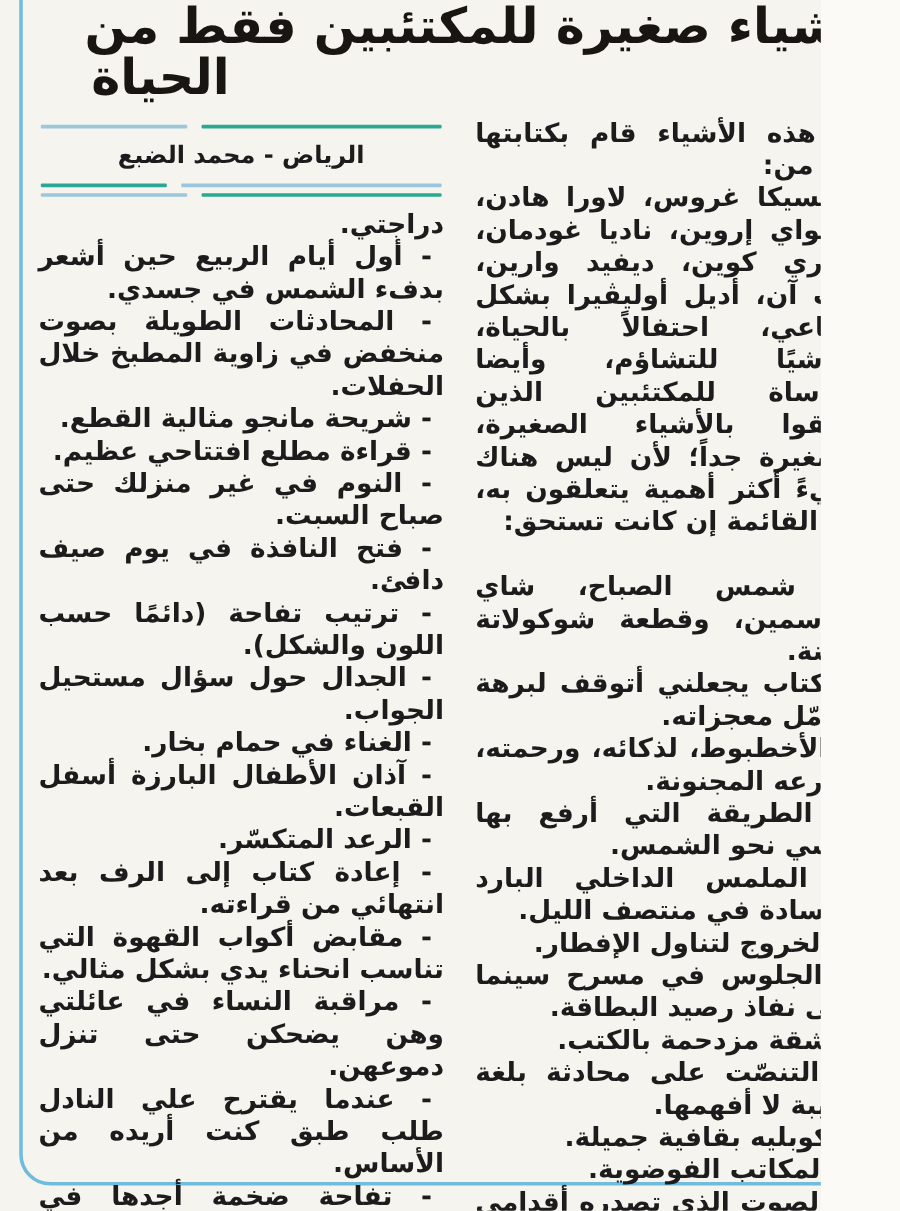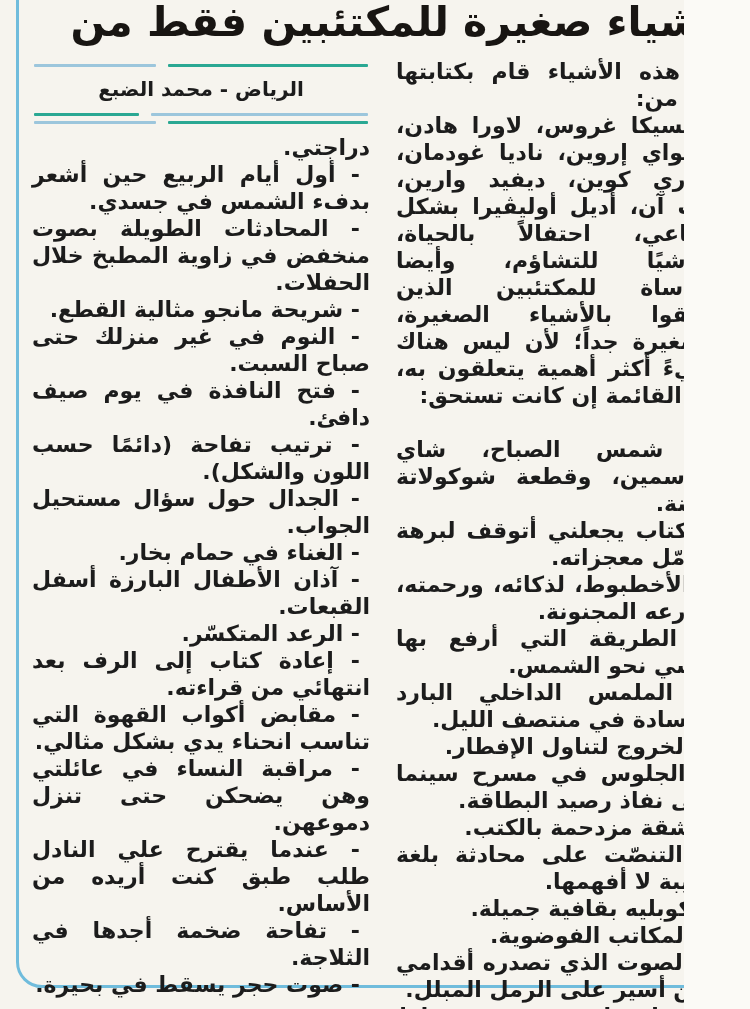--- a/index.html
+++ b/index.html
@@ -91,20 +91,21 @@
 </head>
 <body>
 
 <div class="page">
   <div class="frame"></div>
 
   <div class="content">
 
     <div class="headline">
       <div class="headline-line1">أشياء صغيرة للمكتئبين فقط من</div>
+      <div class="headline-line2">الحياة</div>
     </div>
 
     <div class="columns">
 
       <div class="col col-right">
         <p class="para no-indent">■ هذه الأشياء قام بكتابتها كل من:</p>
         <p class="para">جيسيكا غروس، لاورا هادن، كونواي إروين، ناديا غودمان، أودري كوين، ديفيد وارين، بيث آن، أديل أوليڤيرا بشكل جماعي، احتفالاً بالحياة، تحاشيًا للتشاؤم، وأيضا مواساة للمكتئبين الذين تعلقوا بالأشياء الصغيرة، الصغيرة جداً؛ لأن ليس هناك شيءً أكثر أهمية يتعلقون به، مع القائمة إن كانت تستحق:</p>
         <div class="items-gap">
             <p class="item">- شمس الصباح، شاي الياسمين، وقطعة شوكولاتة داكنة.</p>
             <p class="item">- كتاب يجعلني أتوقف لبرهة لأتأمّل معجزاته.</p>
@@ -136,20 +137,21 @@
           <div class="rule-row">
             <div class="seg seg-teal w60"></div>
             <div class="seg seg-blue fill"></div>
           </div>
         </div>
         <p class="para no-indent">دراجتي.</p>
         <div>
             <p class="item">- أول أيام الربيع حين أشعر بدفء الشمس في جسدي.</p>
             <p class="item">- المحادثات الطويلة بصوت منخفض في زاوية المطبخ خلال الحفلات.</p>
             <p class="item">- شريحة مانجو مثالية القطع.</p>
+            <p class="item">- قراءة مطلع افتتاحي عظيم.</p>
             <p class="item">- النوم في غير منزلك حتى صباح السبت.</p>
             <p class="item">- فتح النافذة في يوم صيف دافئ.</p>
             <p class="item">- ترتيب تفاحة (دائمًا حسب اللون والشكل).</p>
             <p class="item">- الجدال حول سؤال مستحيل الجواب.</p>
             <p class="item">- الغناء في حمام بخار.</p>
             <p class="item">- آذان الأطفال البارزة أسفل القبعات.</p>
             <p class="item">- الرعد المتكسّر.</p>
             <p class="item">- إعادة كتاب إلى الرف بعد انتهائي من قراءته.</p>
             <p class="item">- مقابض أكواب القهوة التي تناسب انحناء يدي بشكل مثالي.</p>
             <p class="item">- مراقبة النساء في عائلتي وهن يضحكن حتى تنزل دموعهن.</p>

